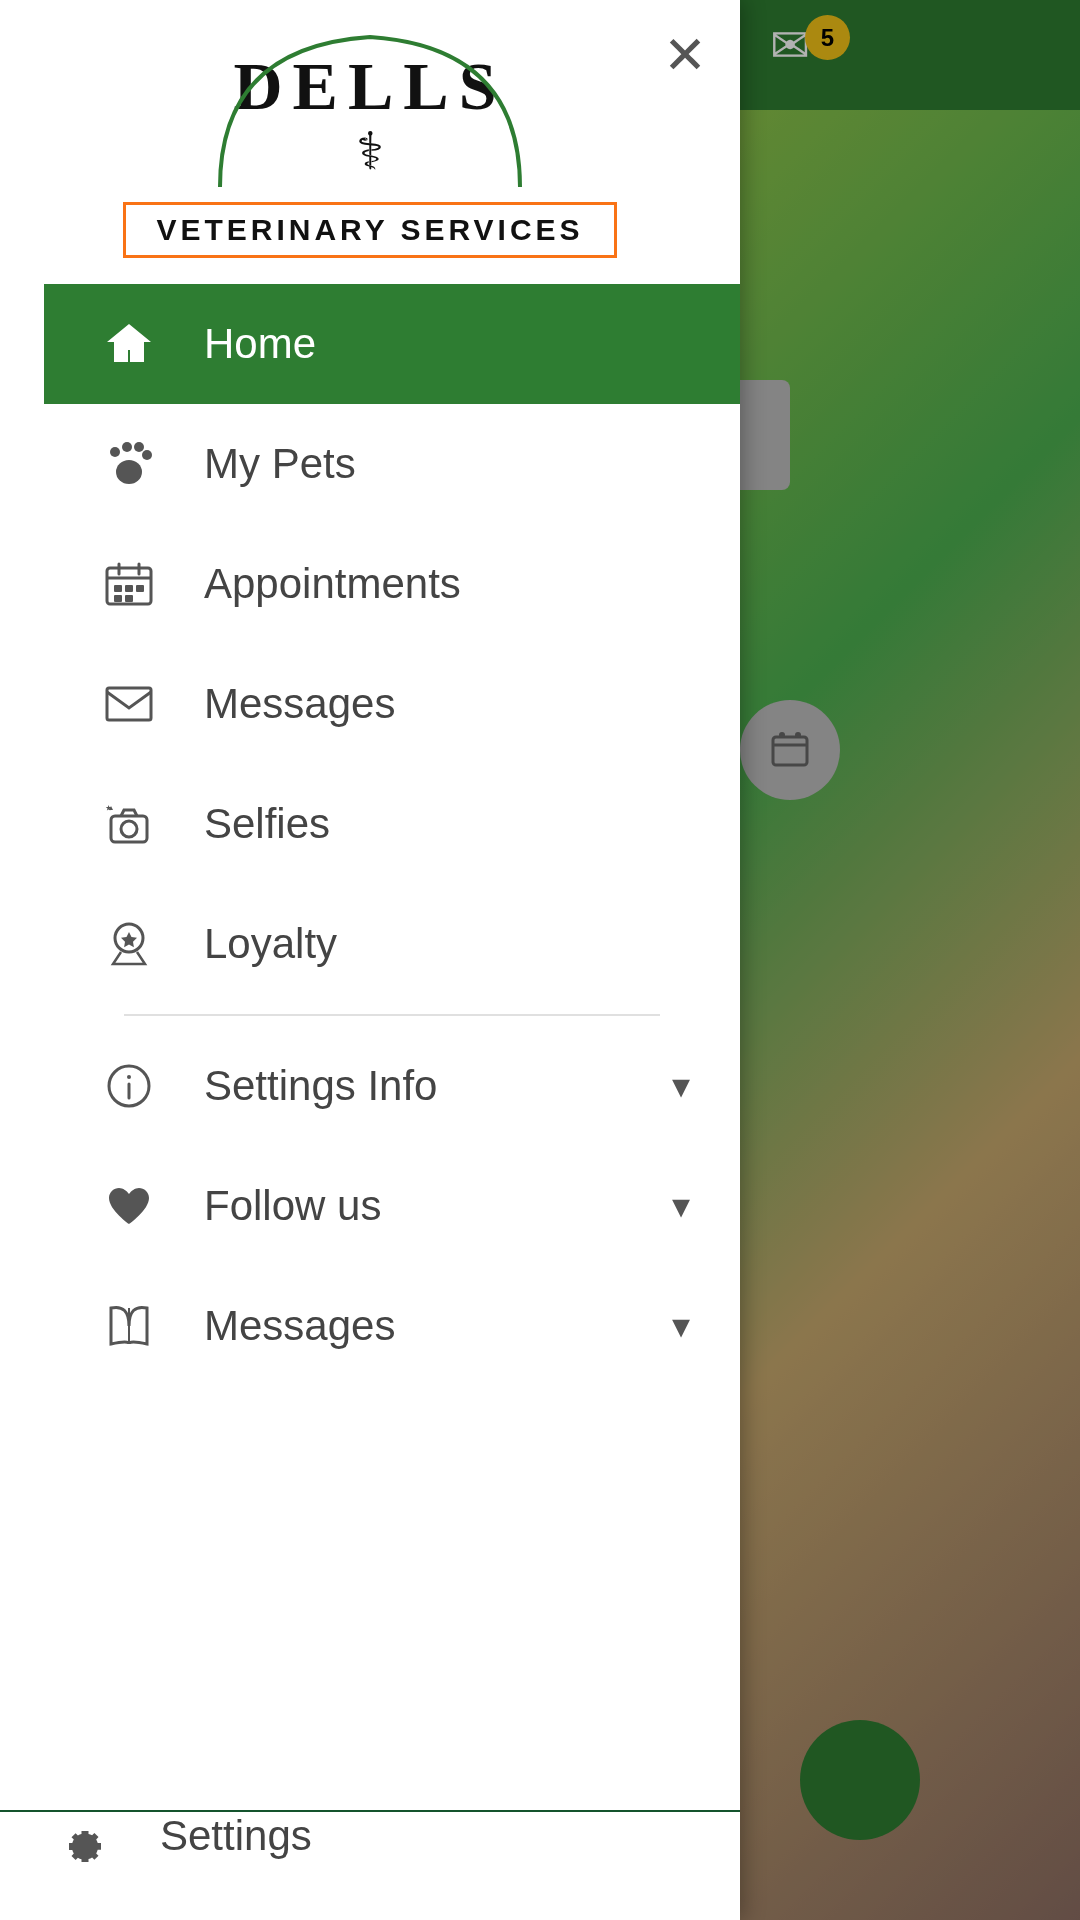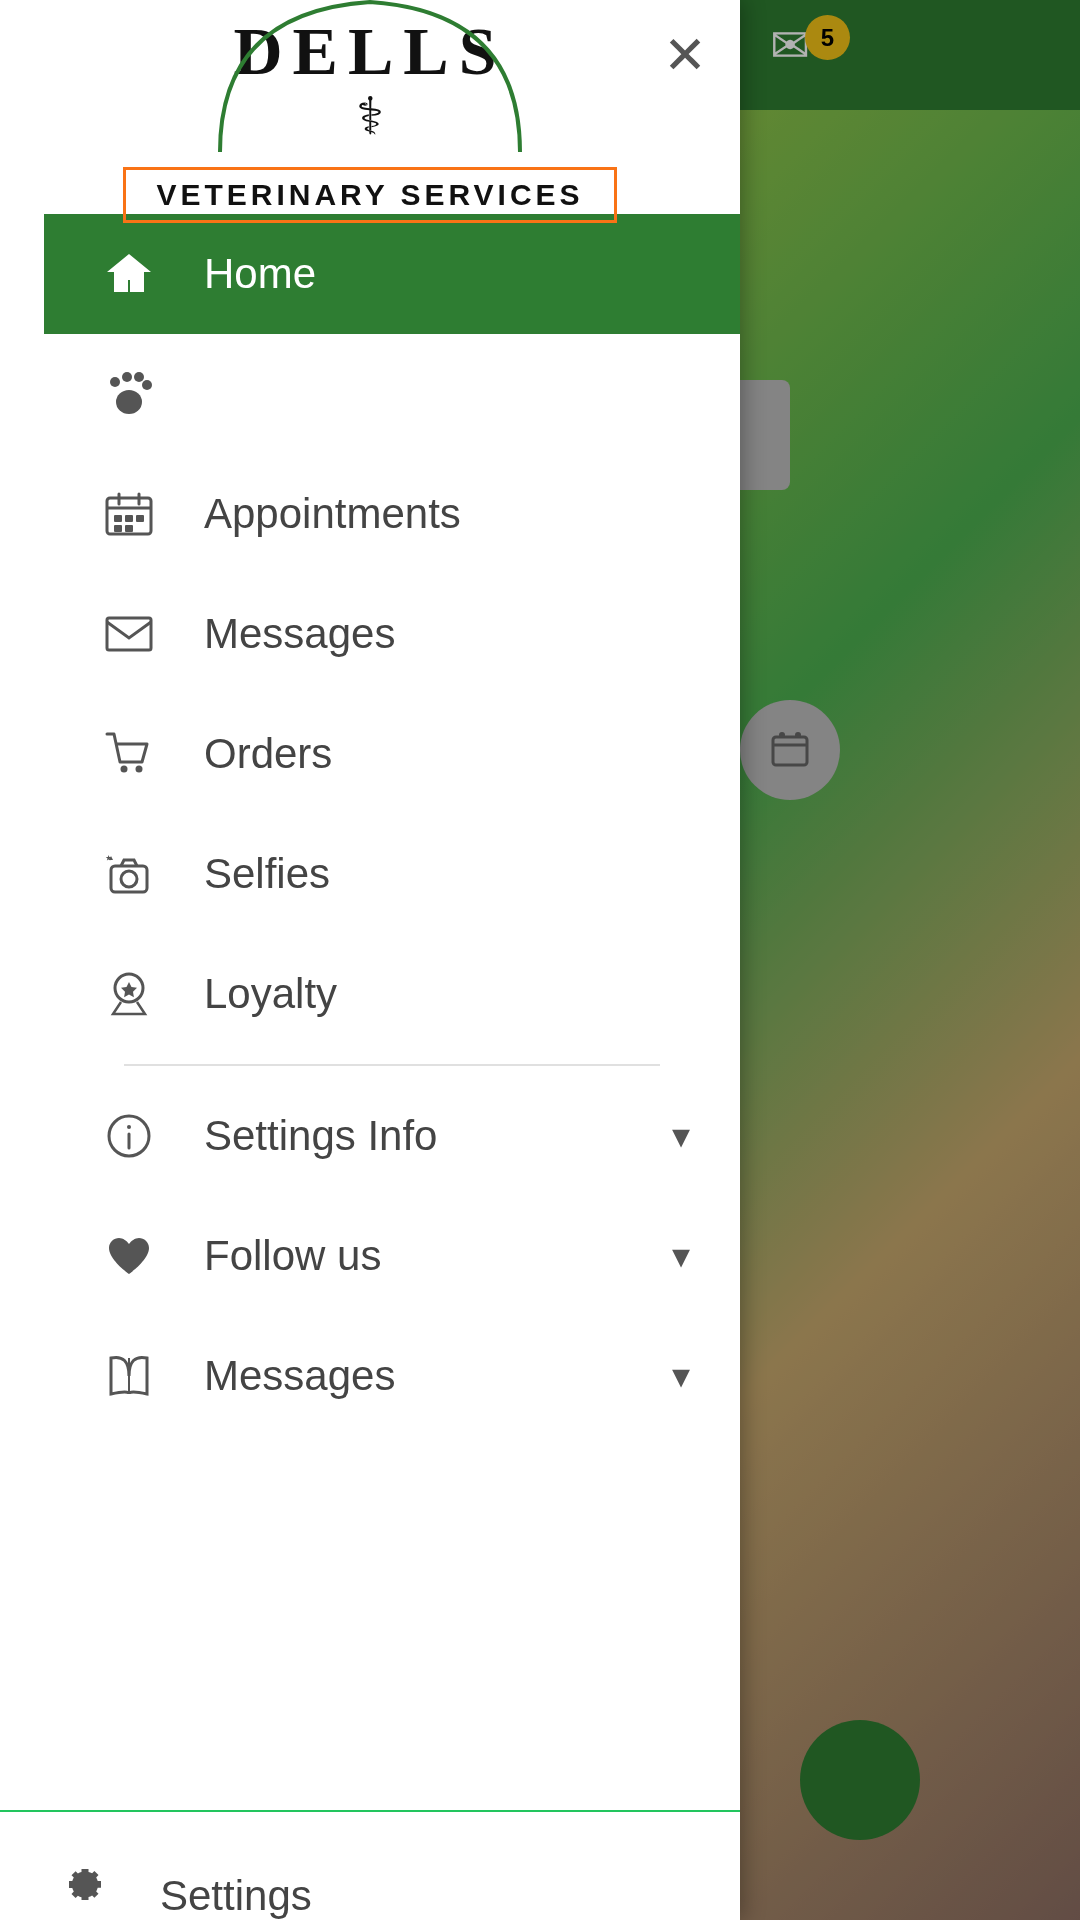--- a/index.html
+++ b/index.html
@@ -139,21 +139,21 @@
       height: 1920px;
       background: #ffffff;
       display: flex;
       flex-direction: column;
       box-shadow: 4px 0 20px rgba(0,0,0,0.3);
     }
 
     
     .logo-area {
       width: 100%;
-      height: 214px;
+      height: 284px;
       display: flex;
       align-items: center;
       justify-content: center;
       background: #ffffff;
       padding: 20px;
       position: relative;
     }
 
     .logo-container {
       display: flex;
@@ -247,23 +247,23 @@
     
     .nav-divider {
       height: 2px;
       background: #e0e0e0;
       margin: 10px 80px;
     }
 
     
     .settings-footer {
       height: 110px;
-      border-top: 2px solid #22c55e;
-      display: flex;
-      align-items: flex-end;
+      border-top: 2px solid #14532d;
+      display: flex;
+      align-items: flex-start;
       padding: 0 50px;
       cursor: pointer;
     }
 
     
     .icon-svg {
       width: 52px;
       height: 52px;
     }
   </style>
@@ -329,20 +329,21 @@
     <div class="nav-item">
       <div class="nav-icon">
         <svg class="icon-svg" viewBox="0 0 52 52" fill="#555">
           <circle cx="12" cy="14" r="5"></circle>
           <circle cx="24" cy="9" r="5"></circle>
           <circle cx="36" cy="9" r="5"></circle>
           <circle cx="44" cy="17" r="5"></circle>
           <ellipse cx="26" cy="34" rx="13" ry="12"></ellipse>
         </svg>
       </div>
+      <span class="nav-label">My Pets</span>
     </div>
 
     <div class="nav-item">
       <div class="nav-icon">
         <svg class="icon-svg" viewBox="0 0 52 52" fill="#555">
           <rect x="4" y="10" width="44" height="36" rx="3" fill="none" stroke="#555" stroke-width="3"></rect>
           <line x1="4" y1="20" x2="48" y2="20" stroke="#555" stroke-width="3"></line>
           <line x1="16" y1="6" x2="16" y2="16" stroke="#555" stroke-width="3" stroke-linecap="round"></line>
           <line x1="36" y1="6" x2="36" y2="16" stroke="#555" stroke-width="3" stroke-linecap="round"></line>
           <rect x="11" y="27" width="8" height="7" rx="1" fill="#555"></rect>
@@ -358,30 +359,20 @@
     <div class="nav-item">
       <div class="nav-icon">
         <svg class="icon-svg" viewBox="0 0 52 52" fill="none" stroke="#555" stroke-width="3">
           <rect x="4" y="10" width="44" height="32" rx="2"></rect>
           <path d="M4 14l22 16 22-16" stroke="#555" stroke-width="3"></path>
         </svg>
       </div>
       <span class="nav-label">Messages</span>
     </div>
 
-    <div class="nav-item">
-      <div class="nav-icon">
-        <svg class="icon-svg" viewBox="0 0 52 52" fill="#555">
-          <path d="M4 6h7l6 28h22l5-18H14" fill="none" stroke="#555" stroke-width="3" stroke-linecap="round" stroke-linejoin="round"></path>
-          <circle cx="21" cy="41" r="3.5"></circle>
-          <circle cx="36" cy="41" r="3.5"></circle>
-        </svg>
-      </div>
-      <span class="nav-label">Orders</span>
-    </div>
 
     <div class="nav-item">
       <div class="nav-icon">
         <svg class="icon-svg" viewBox="0 0 52 52" fill="#555">
 
           <path d="M8 16 l2-4 2 4" fill="#555" stroke="none" transform="translate(-2,-4)"></path>
           <polygon points="8,6 9,9 12,9 9.5,11 10.5,14 8,12.5 5.5,14 6.5,11 4,9 7,9" fill="#555" transform="scale(0.7) translate(0, 4)"></polygon>
 
           <rect x="8" y="18" width="36" height="26" rx="4" fill="none" stroke="#555" stroke-width="3"></rect>
           <circle cx="26" cy="31" r="8" fill="none" stroke="#555" stroke-width="3"></circle>

